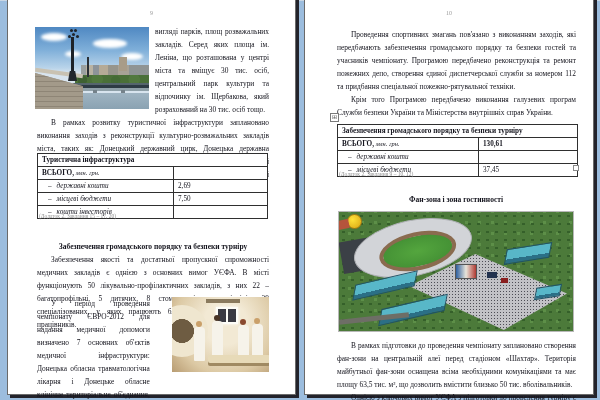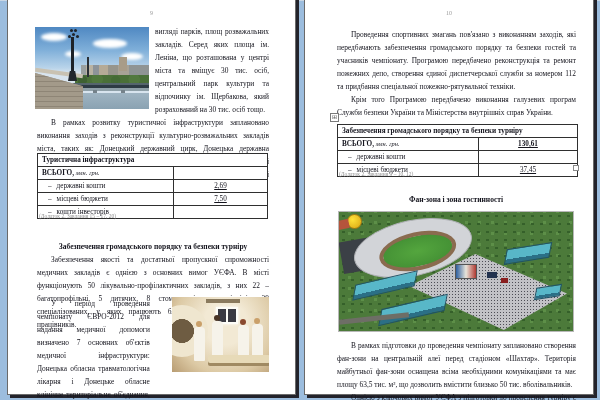--- a/index.html
+++ b/index.html
@@ -31,24 +31,24 @@
 
   
   .doc-table{position:absolute;border:1px solid #2f2f2f;background:#fff;
     font-size:7.2px;color:#14141d;}
   .t-title{font-weight:bold;padding:2px 4px;border-bottom:1px solid #2f2f2f;line-height:8px;}
   .t-row{display:flex;border-bottom:1px solid #2f2f2f;line-height:8px;}
   .t-row:last-child{border-bottom:none;}
   .t-label{padding:2px 4px;border-right:1px solid #2f2f2f;box-sizing:border-box;}
   #page-left .t-label{width:136px;}
   #page-right .t-label{width:141px;}
-  .t-value{flex:1;text-align:center;padding:2px 4px;text-decoration:underline;}
+  .t-value{flex:1;text-align:left;padding:2px 4px;}
   .t-row.total .t-label,.t-row.total .t-value{font-weight:bold;}
   .unit{font-style:italic;font-weight:normal;font-size:6.4px;}
-  .t-row.sub .t-label{padding-left:10px;}
+  .t-row.sub .t-label{padding-left:10px;font-style:italic;}
   .dash{margin-right:5px;}
 
   
   .tbl-handle{position:absolute;width:7px;height:7px;border:1px solid #7a7a7a;background:#fff;
     color:#555;font-size:6px;line-height:6px;text-align:center;font-family:"DejaVu Sans",sans-serif;}
   .resize-handle{position:absolute;width:4px;height:4px;border:1px solid #8a8a8a;background:#fff;}
 
   
   .lp-flow1{position:absolute;left:29px;top:27px;width:232px;}
   .lp-table{left:29px;top:155px;width:229px;}

